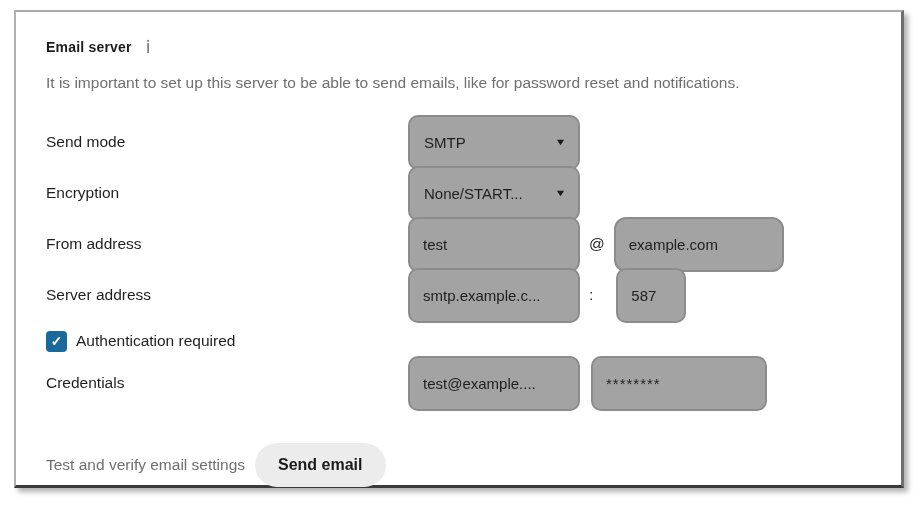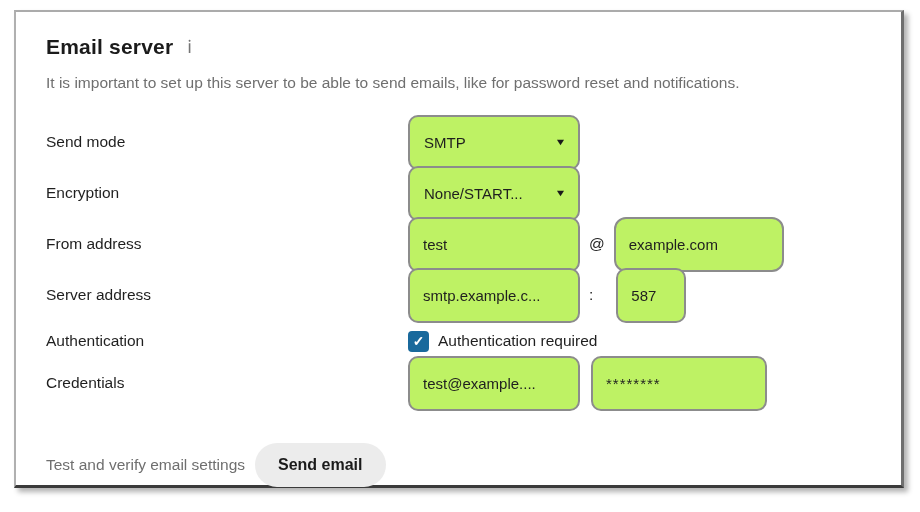--- a/index.html
+++ b/index.html
@@ -11,32 +11,32 @@
     font-family:"Liberation Sans", sans-serif; color:var(--text);}
   .frame{
     position:absolute; left:14px; top:10px; width:890px; height:478px;
     background:#ffffff;
     border-style:solid; border-width:2px 3px 3px 2px;
     border-color:#ababab #6f6f6f #3a3a3a #b0b0b0;
     box-shadow:4px 4px 5px rgba(0,0,0,0.30);
     padding:20px 30px;
   }
   .title-row{display:flex; align-items:center; gap:14px; height:30px;}
-  .page-title{font-size:21px; font-weight:bold; color:#1b1b1b; letter-spacing:0.2px;}
+  .page-title{font-size:14px; font-weight:bold; color:#1b1b1b; letter-spacing:0.2px;}
   .info-icon{font-family:"DejaVu Serif", serif; font-size:18px; color:#757575;
     cursor:pointer; line-height:1;}
   .desc{margin-top:12px; font-size:15.5px; color:var(--muted); height:22px;}
   .form{margin-top:26px;}
   .row{display:flex; align-items:center; height:40px; margin-bottom:11px;}
   .row.compact{height:30px; margin-bottom:7px;}
   .lbl{width:354px; margin-right:8px; text-align:left; font-size:15.5px;
     color:var(--text); white-space:nowrap;}
   .select,.txt{
     height:55px; border:2px solid var(--border); border-radius:10px;
-    background:#bef264; font-size:15px; color:var(--text);
+    background:#a3a3a3; font-size:15px; color:var(--text);
     font-family:"Liberation Sans", sans-serif;
   }
   .select{
     width:172px; display:flex; align-items:center; justify-content:space-between;
     padding:0 13px 0 14px; cursor:pointer; user-select:none;
   }
   .caret{font-size:9px; color:#1a1a1a; transform:scaleX(1.35); line-height:1;}
   .txt{width:172px; padding:0 13px; outline:none;}
   .txt.domain{width:170px;border-radius:12px;}
   .txt.port{width:70px;margin-left:14px; }
@@ -96,21 +96,20 @@
     </div>
 
     <div class="row">
       <label class="lbl">Server address</label>
       <input class="txt" type="text" value="smtp.example.c..." style="">
       <span class="sep">:</span>
       <input class="txt port" type="text" value="587" style="">
     </div>
 
     <div class="row compact">
-      <label class="lbl">Authentication</label>
       <span class="checkbox">
         <span class="check-glyph">✓</span>
       </span>
       <span class="cb-label">Authentication required</span>
     </div>
 
     <div class="row">
       <label class="lbl">Credentials</label>
       <input class="txt" type="text" value="test@example...." style="">
       <input class="txt password" type="text" style="margin-left: 11px;" value="********">

